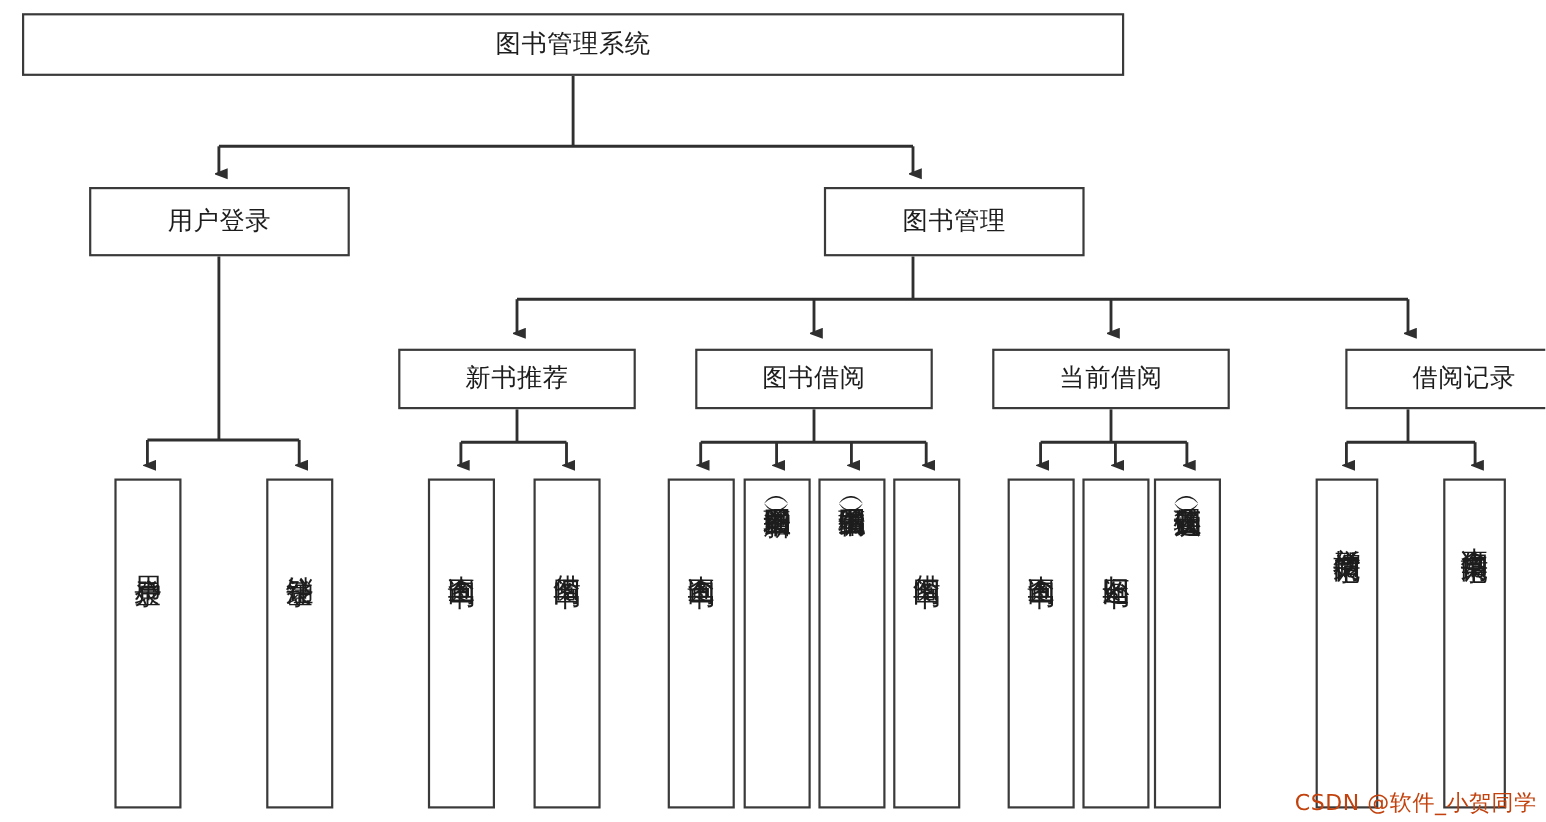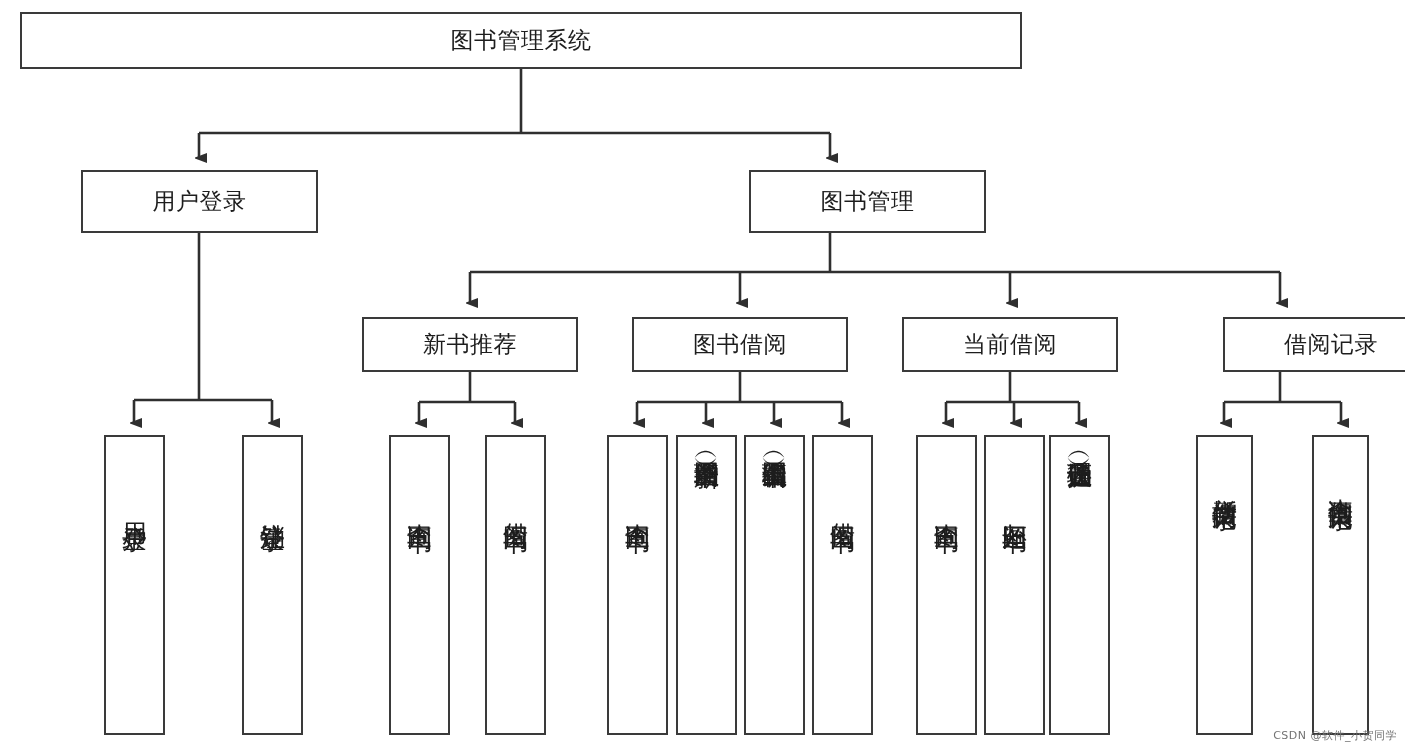--- a/index.html
+++ b/index.html
@@ -63,22 +63,22 @@
   .node.vert.mid .label {
     padding-top: 60px;
   }
   .node.vert.mid2 .label {
     padding-top: 35px;
   }
   .watermark {
     position: absolute;
     right: 8px;
     bottom: 4px;
-    font-size: 11px;
-    color: #737373;
+    font-size: 20px;
+    color: #c2410c;
     letter-spacing: 0.5px;
     z-index: 3;
     white-space: nowrap;
     margin-top: 22px;
   }
 </style>
 </head>
 <body>
 
 <div id="canvas">

